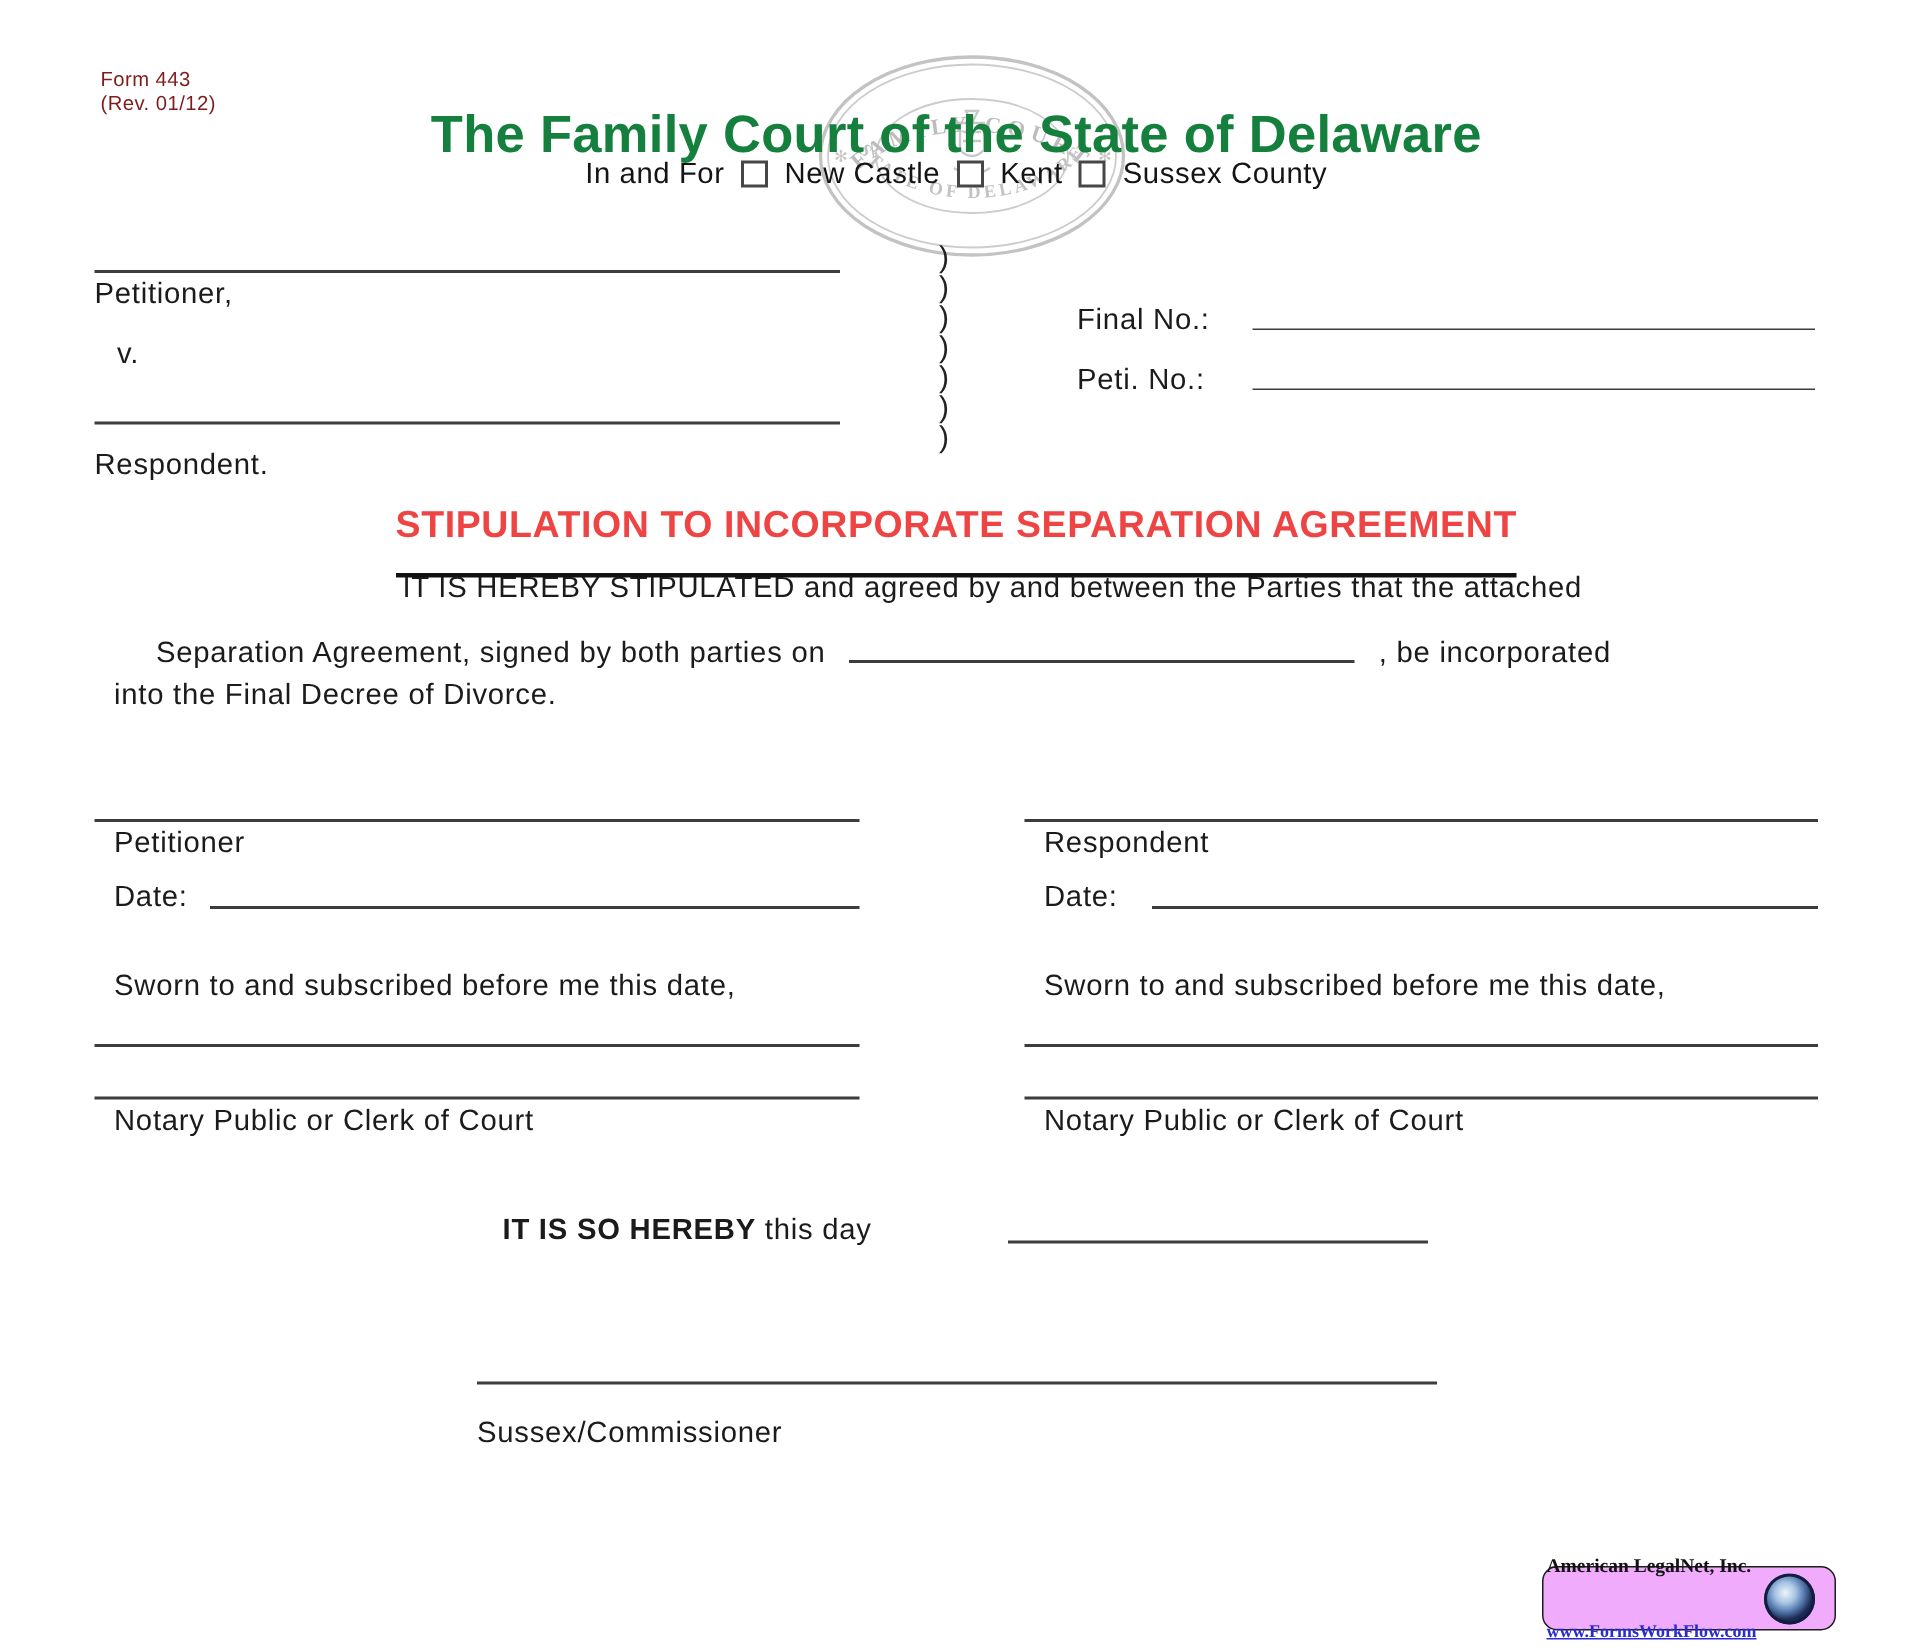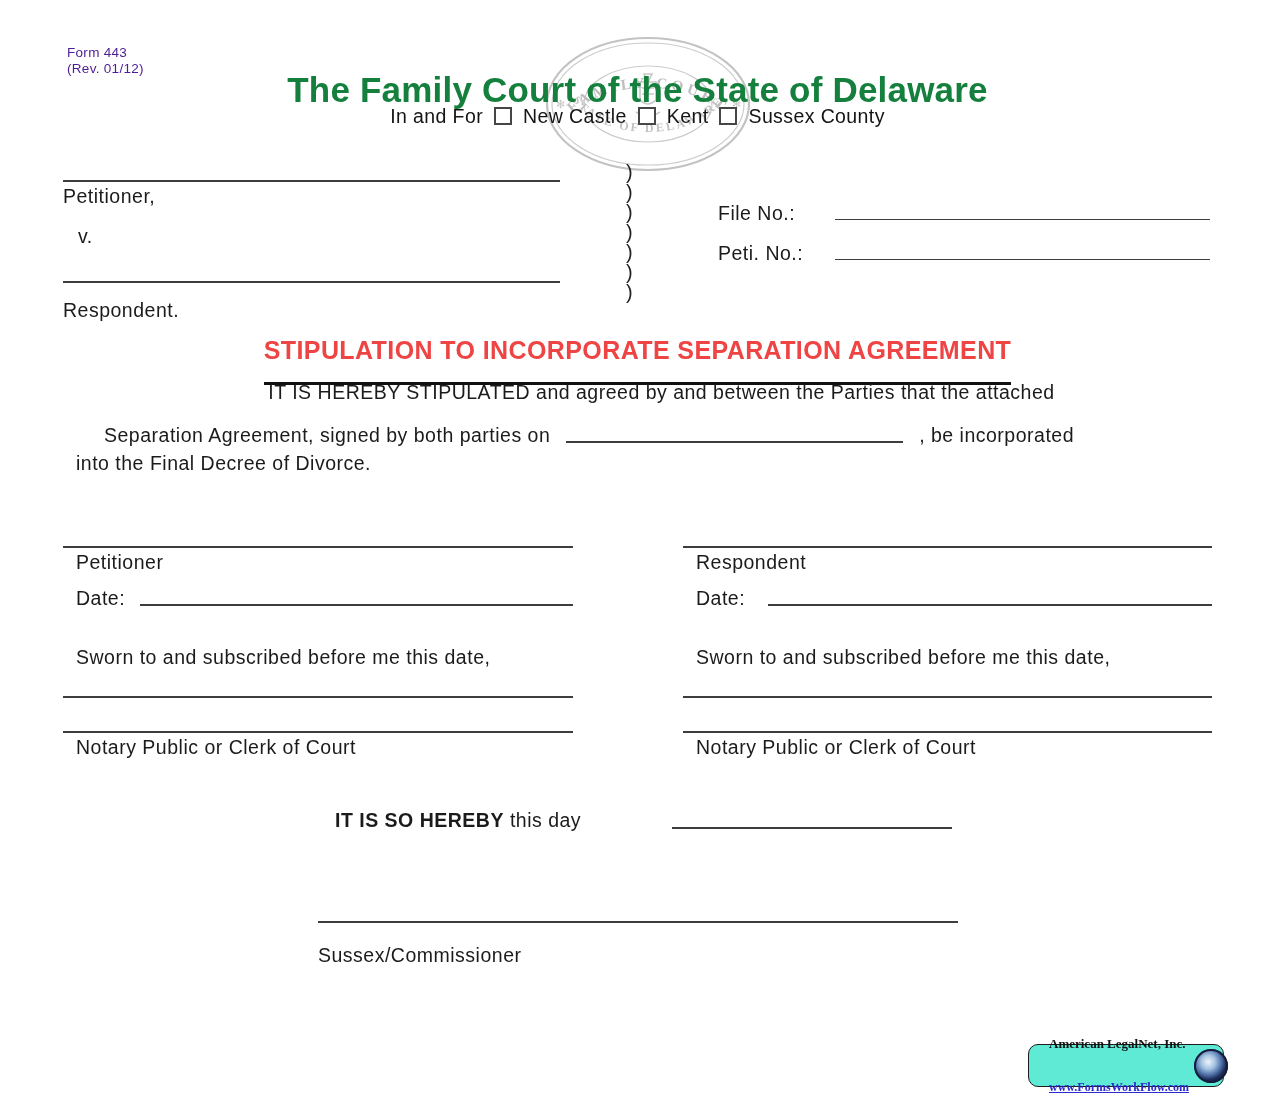--- a/index.html
+++ b/index.html
@@ -10,21 +10,21 @@
     background:#ffffff;
     font-family:"Liberation Sans", sans-serif;
     color:#141414;
     overflow:hidden;
   }
   .abs { position:absolute; }
   .t { font-size:19.5px; letter-spacing:0.5px; color:#1b1b1b; }
   .rule { position:absolute; height:0; border-bottom:2px solid #3d3d3d; }
   .rule.thin { border-bottom-width:1.5px; }
 
-  .form-meta { left:67px; top:45px; font-size:13.5px; line-height:16px; color:#4c1d95; letter-spacing:0.3px; }
+  .form-meta { left:67px; top:45px; font-size:13.5px; line-height:16px; color:#7f1d1d; letter-spacing:0.3px; }
 
   .seal { left:544px; top:34px; width:208px; height:140px; }
 
   .title {
     left:0; right:0; top:70px; text-align:center;
     font-size:35px; font-weight:bold; letter-spacing:0.2px; color:#15803d;
   }
   .subtitle {
     left:0; right:0; top:103px; height:26px;
     display:flex; justify-content:center; align-items:center; gap:9px;
@@ -50,22 +50,22 @@
   .gap-line {
     display:inline-block; height:2px; vertical-align:baseline;
     border-bottom:2px solid #3d3d3d; margin:0 10px -1px 10px;
   }
 
   .ordered-bold { font-weight:bold; }
 
   .badge {
     left:1028px; top:1044px; width:196px; height:43px;
     border:1.6px solid #1c1c1c; border-radius:10px;
-    display:flex; align-items:center; padding:3px 5px 3px 20px; gap:5px;
-    background:#5eead4;
+    display:flex; align-items:center; padding:3px 5px 3px 2px; gap:5px;
+    background:#f0abfc;
   }
   .badge-text { display:flex; flex-direction:column; line-height:15px; }
   .badge-company {
     font-family:"Liberation Serif", serif; font-weight:bold;
     font-size:13px; color:#111; white-space:nowrap;
   }
   .badge-url {
     font-family:"Liberation Serif", serif; font-weight:bold;
     font-size:12px; color:#2b2bd0; text-decoration:underline; white-space:nowrap;margin-top:29px;
   }
@@ -130,21 +130,21 @@
   <div class="abs paren-col">
     <span>)</span>
     <span>)</span>
     <span>)</span>
     <span>)</span>
     <span>)</span>
     <span>)</span>
     <span>)</span>
   </div>
 
-  <div class="abs t" style="left:718px; top:202px;">File No.:</div>
+  <div class="abs t" style="left:718px; top:202px;">Final No.:</div>
   <div class="rule thin" style="left:835px; top:219px; width:375px;"></div>
   <div class="abs t" style="left:718px; top:242px;">Peti. No.:</div>
   <div class="rule thin" style="left:835px; top:259px; width:375px;"></div>
 
   <div class="abs heading-wrap">
     <span class="heading">STIPULATION TO INCORPORATE SEPARATION AGREEMENT</span>
   </div>
 
   <div class="abs t para-line1">IT IS HEREBY STIPULATED and agreed by and between the Parties that the attached</div>
   <div class="abs t" style="left:76px; top:424px; white-space:nowrap;margin-left:28px;">

